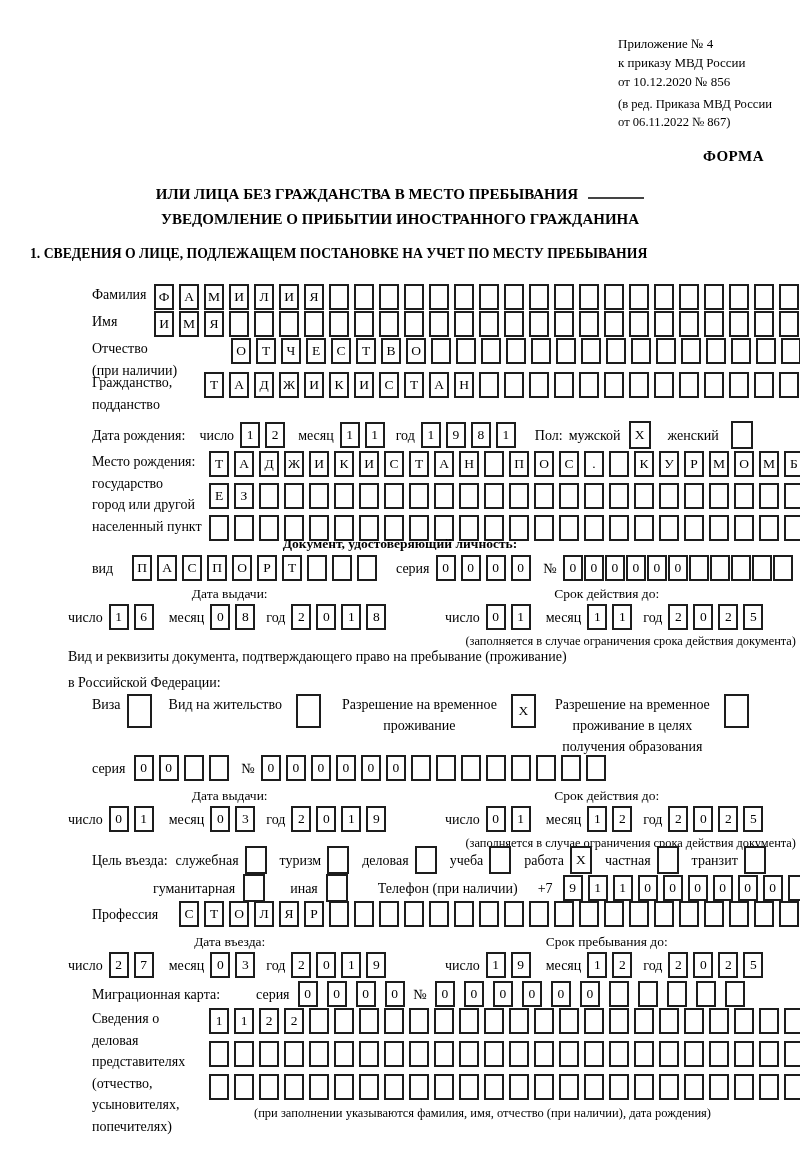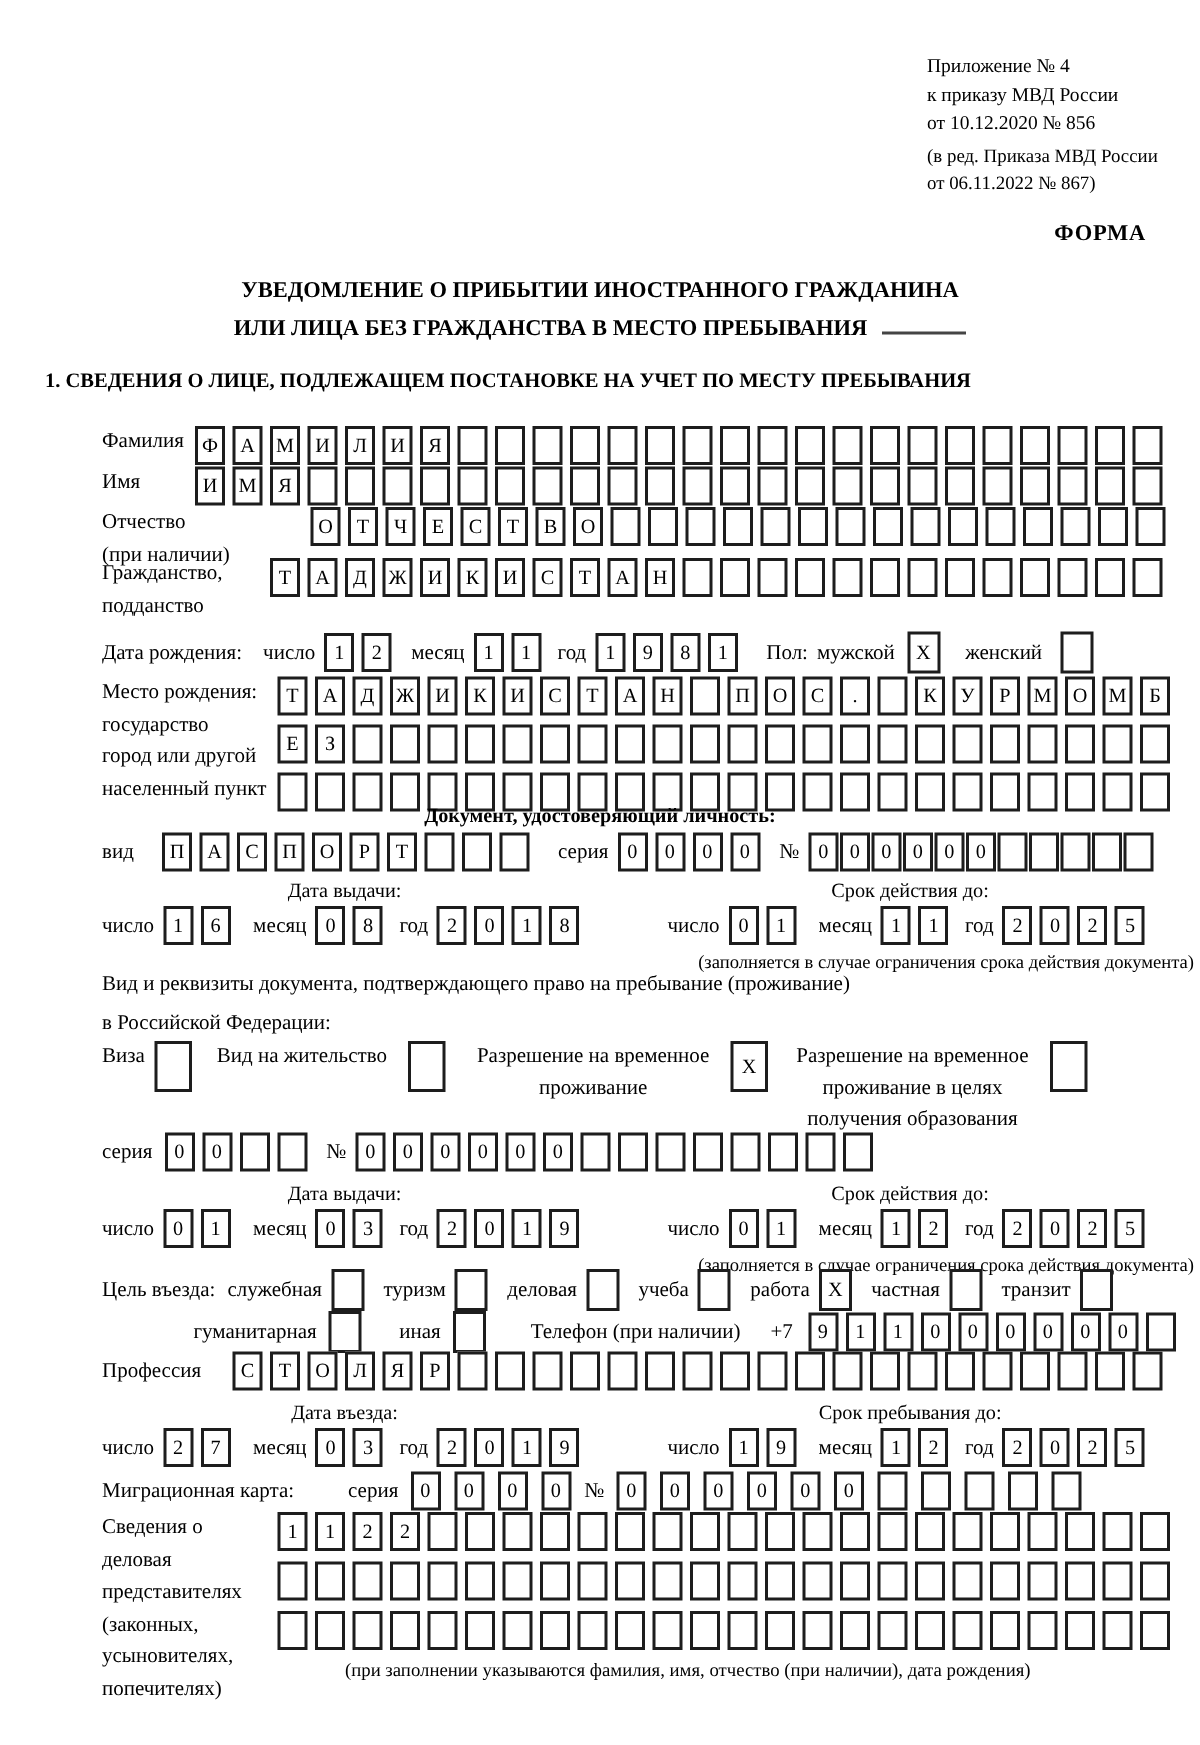--- a/index.html
+++ b/index.html
@@ -13,21 +13,21 @@
   .cells { display: flex; flex: none; }
   .cell {
     display: inline-block; flex: none; width: 20px; height: 26px;
     border: 2px solid #1d1d1d; margin-right: 5px; text-align: center;
     font-size: 13.5px; line-height: 21px; background: #fff;
   }
   .tight .cell { margin-right: 1px; }
   .wide .cell { margin-right: 9px; }
   .cb .cell { width: 22px; height: 28px; line-height: 23px; }
   .cbtall .cell { width: 25px; height: 34px; line-height: 29px; }
-  .row { display: flex; align-items: flex-start; }
+  .row { display: flex; align-items: flex-start; margin-left: 24px; }
   .vcenter { align-items: center; }
   .appendix { position: absolute; left: 618px; top: 34px; font-size: 13px; line-height: 19px; }
   .appendix .small { font-size: 12.6px; line-height: 18px; }
   .appendix .gap { margin-top: 4px; }
   .forma { position: absolute; right: 36px; top: 148px; font-weight: bold; font-size: 15px; letter-spacing: .5px; }
   .title { position: absolute; left: 0; right: 0; top: 182px; text-align: center; font-weight: bold; font-size: 15px; line-height: 25px; }
   .title-underline { display: inline-block; width: 56px; border-bottom: 2px solid #444; margin-left: 10px; }
   .section-heading { position: absolute; left: 30px; right: 14px; top: 246px; text-align: left; font-weight: bold; font-size: 13.7px; }
   .center-heading { text-align: center; font-weight: bold; font-size: 13.5px; left: 0; right: 0; }
   .labelcol { flex: none; font-size: 14px; line-height: 21.5px; }
@@ -49,22 +49,22 @@
   <div>Приложение № 4</div>
   <div>к приказу МВД России</div>
   <div>от 10.12.2020 № 856</div>
   <div class="small gap">(в ред. Приказа МВД России</div>
   <div class="small">от 06.11.2022 № 867)</div>
 </div>
 
 <div class="forma">ФОРМА</div>
 
 <div class="title">
+  <div><span>ИЛИ ЛИЦА БЕЗ ГРАЖДАНСТВА В МЕСТО ПРЕБЫВАНИЯ</span><span class="title-underline"></span></div>
   <div>УВЕДОМЛЕНИЕ О ПРИБЫТИИ ИНОСТРАННОГО ГРАЖДАНИНА</div>
-  <div><span>ИЛИ ЛИЦА БЕЗ ГРАЖДАНСТВА В МЕСТО ПРЕБЫВАНИЯ</span><span class="title-underline"></span></div>
 </div>
 
 <div class="section-heading">1. СВЕДЕНИЯ О ЛИЦЕ, ПОДЛЕЖАЩЕМ ПОСТАНОВКЕ НА УЧЕТ ПО МЕСТУ ПРЕБЫВАНИЯ</div>
 
 <div class="abs row" style="top:284px">
   <span class="lbl" style="width:62px">Фамилия</span>
   <span class="cells">
       <span class="cell">Ф</span>
       <span class="cell">А</span>
       <span class="cell">М</span>
@@ -659,21 +659,21 @@
       <span class="cell"></span>
       <span class="cell"></span>
     </span>
 </div>
 
 <div class="abs row" style="top:1008px">
   <span class="labelcol" style="width:117px">
     <div>Сведения о</div>
     <div>деловая</div>
     <div>представителях</div>
-    <div>(законных,</div>
+    <div>(отчество,</div>
     <div>усыновителях,</div>
     <div>попечителях)</div>
   </span>
   <span class="stackrows">
     <span class="cells" style="margin-bottom:7px">
         <span class="cell">1</span>
         <span class="cell">1</span>
         <span class="cell">2</span>
         <span class="cell">2</span>
         <span class="cell"></span>

